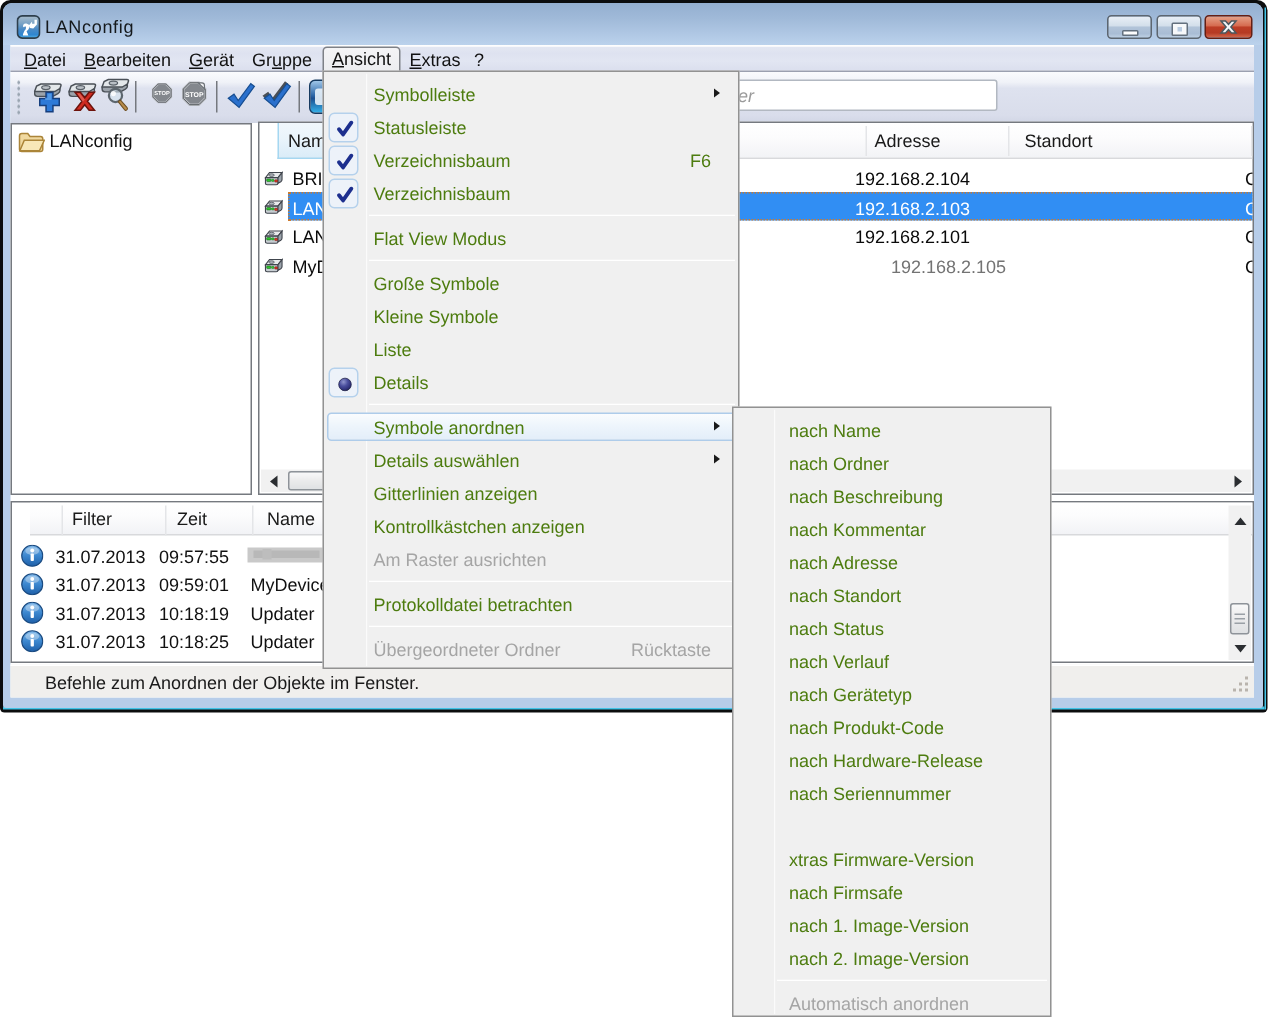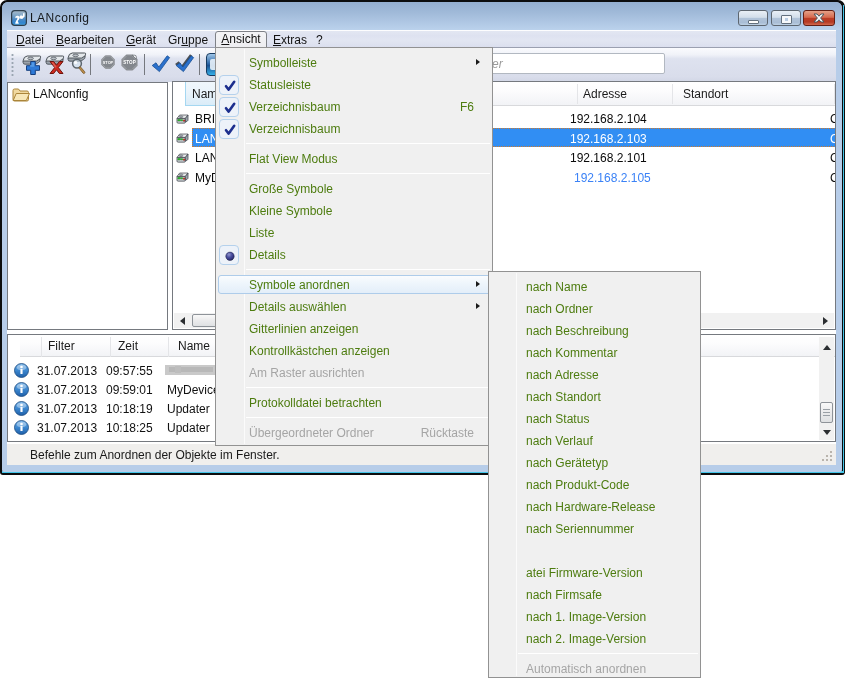--- a/index.html
+++ b/index.html
@@ -288,21 +288,21 @@
       <svg class="devico" width="13" height="11" viewBox="0 0 16 13" style="position:absolute;left:2px;top:4.5px">
 <path d="M4.5 1 L14.8 1 L11.5 5.2 L1.2 5.2 Z" fill="#e8eaec" stroke="#40454d" stroke-width="0.9"></path>
 <path d="M1.2 5.2 L11.5 5.2 L11.5 9.8 Q11.5 11 10 11 L2.7 11 Q1.2 11 1.2 9.8 Z" fill="#c7cdd2" stroke="#40454d" stroke-width="0.9"></path>
 <path d="M11.5 5.2 L14.8 1 L14.8 6.8 Q14.8 8 13.8 8.6 L11.5 9.8 Z" fill="#9ba3ab" stroke="#40454d" stroke-width="0.9"></path>
 <ellipse cx="6.2" cy="3.1" rx="2.2" ry="1.1" fill="#aeb4ba" stroke="#555b63" stroke-width="0.7"></ellipse>
 <rect x="2.2" y="6.3" width="3.4" height="2" rx="0.5" fill="#2ec62e" stroke="#1c6b1c" stroke-width="0.5"></rect>
 <rect x="6.2" y="6.6" width="2" height="1.7" rx="0.4" fill="#35cc35" stroke="#1c6b1c" stroke-width="0.4"></rect>
 <rect x="8.8" y="7" width="2.2" height="1.8" rx="0.5" fill="#e03a2a" stroke="#7a1d12" stroke-width="0.5"></rect>
 </svg>
       <span style="position:absolute;left:21px;top:3px;color:#0a0a0a;z-index:3">MyDevice</span>
-      <span style="position:absolute;left:400px;top:3px;color:#3b82f6">192.168.2.105</span>
+      <span style="position:absolute;left:420px;top:3px;color:#737373">192.168.2.105</span>
       <span style="position:absolute;left:656px;top:3px;color:#0a0a0a">C</span>
     </div>
   <div class="sb" style="left:1px;right:1px;bottom:1px;height:15px">
   <div class="arr" style="left:6px;top:4px;border-right:5px solid #2b2e31;border-top:4px solid transparent;border-bottom:4px solid transparent"></div>
   <div class="arr" style="right:6px;top:4px;border-left:5px solid #2b2e31;border-top:4px solid transparent;border-bottom:4px solid transparent"></div>
   <div class="sbthumbh" style="left:18px;top:0.5px;width:390px;height:13.5px"></div>
 </div>
 </div>
 
 <div class="panel" id="log">
@@ -535,21 +535,21 @@
   <div class="mi" style="top:201.5px">
       <span class="txt" style="left:36px">nach Produkt-Code</span>
     </div>
   <div class="mi" style="top:223.5px">
       <span class="txt" style="left:36px">nach Hardware-Release</span>
     </div>
   <div class="mi" style="top:245.5px">
       <span class="txt" style="left:36px">nach Seriennummer</span>
     </div>
   <div class="mi" style="top:289.5px">
-      <span class="txt" style="left:36px">atei Firmware-Version</span>
+      <span class="txt" style="left:36px">xtras Firmware-Version</span>
     </div>
   <div class="mi" style="top:311.5px">
       <span class="txt" style="left:36px">nach Firmsafe</span>
     </div>
   <div class="mi" style="top:333.5px">
       <span class="txt" style="left:36px">nach 1. Image-Version</span>
     </div>
   <div class="mi" style="top:355.5px">
       <span class="txt" style="left:36px">nach 2. Image-Version</span>
     </div>

